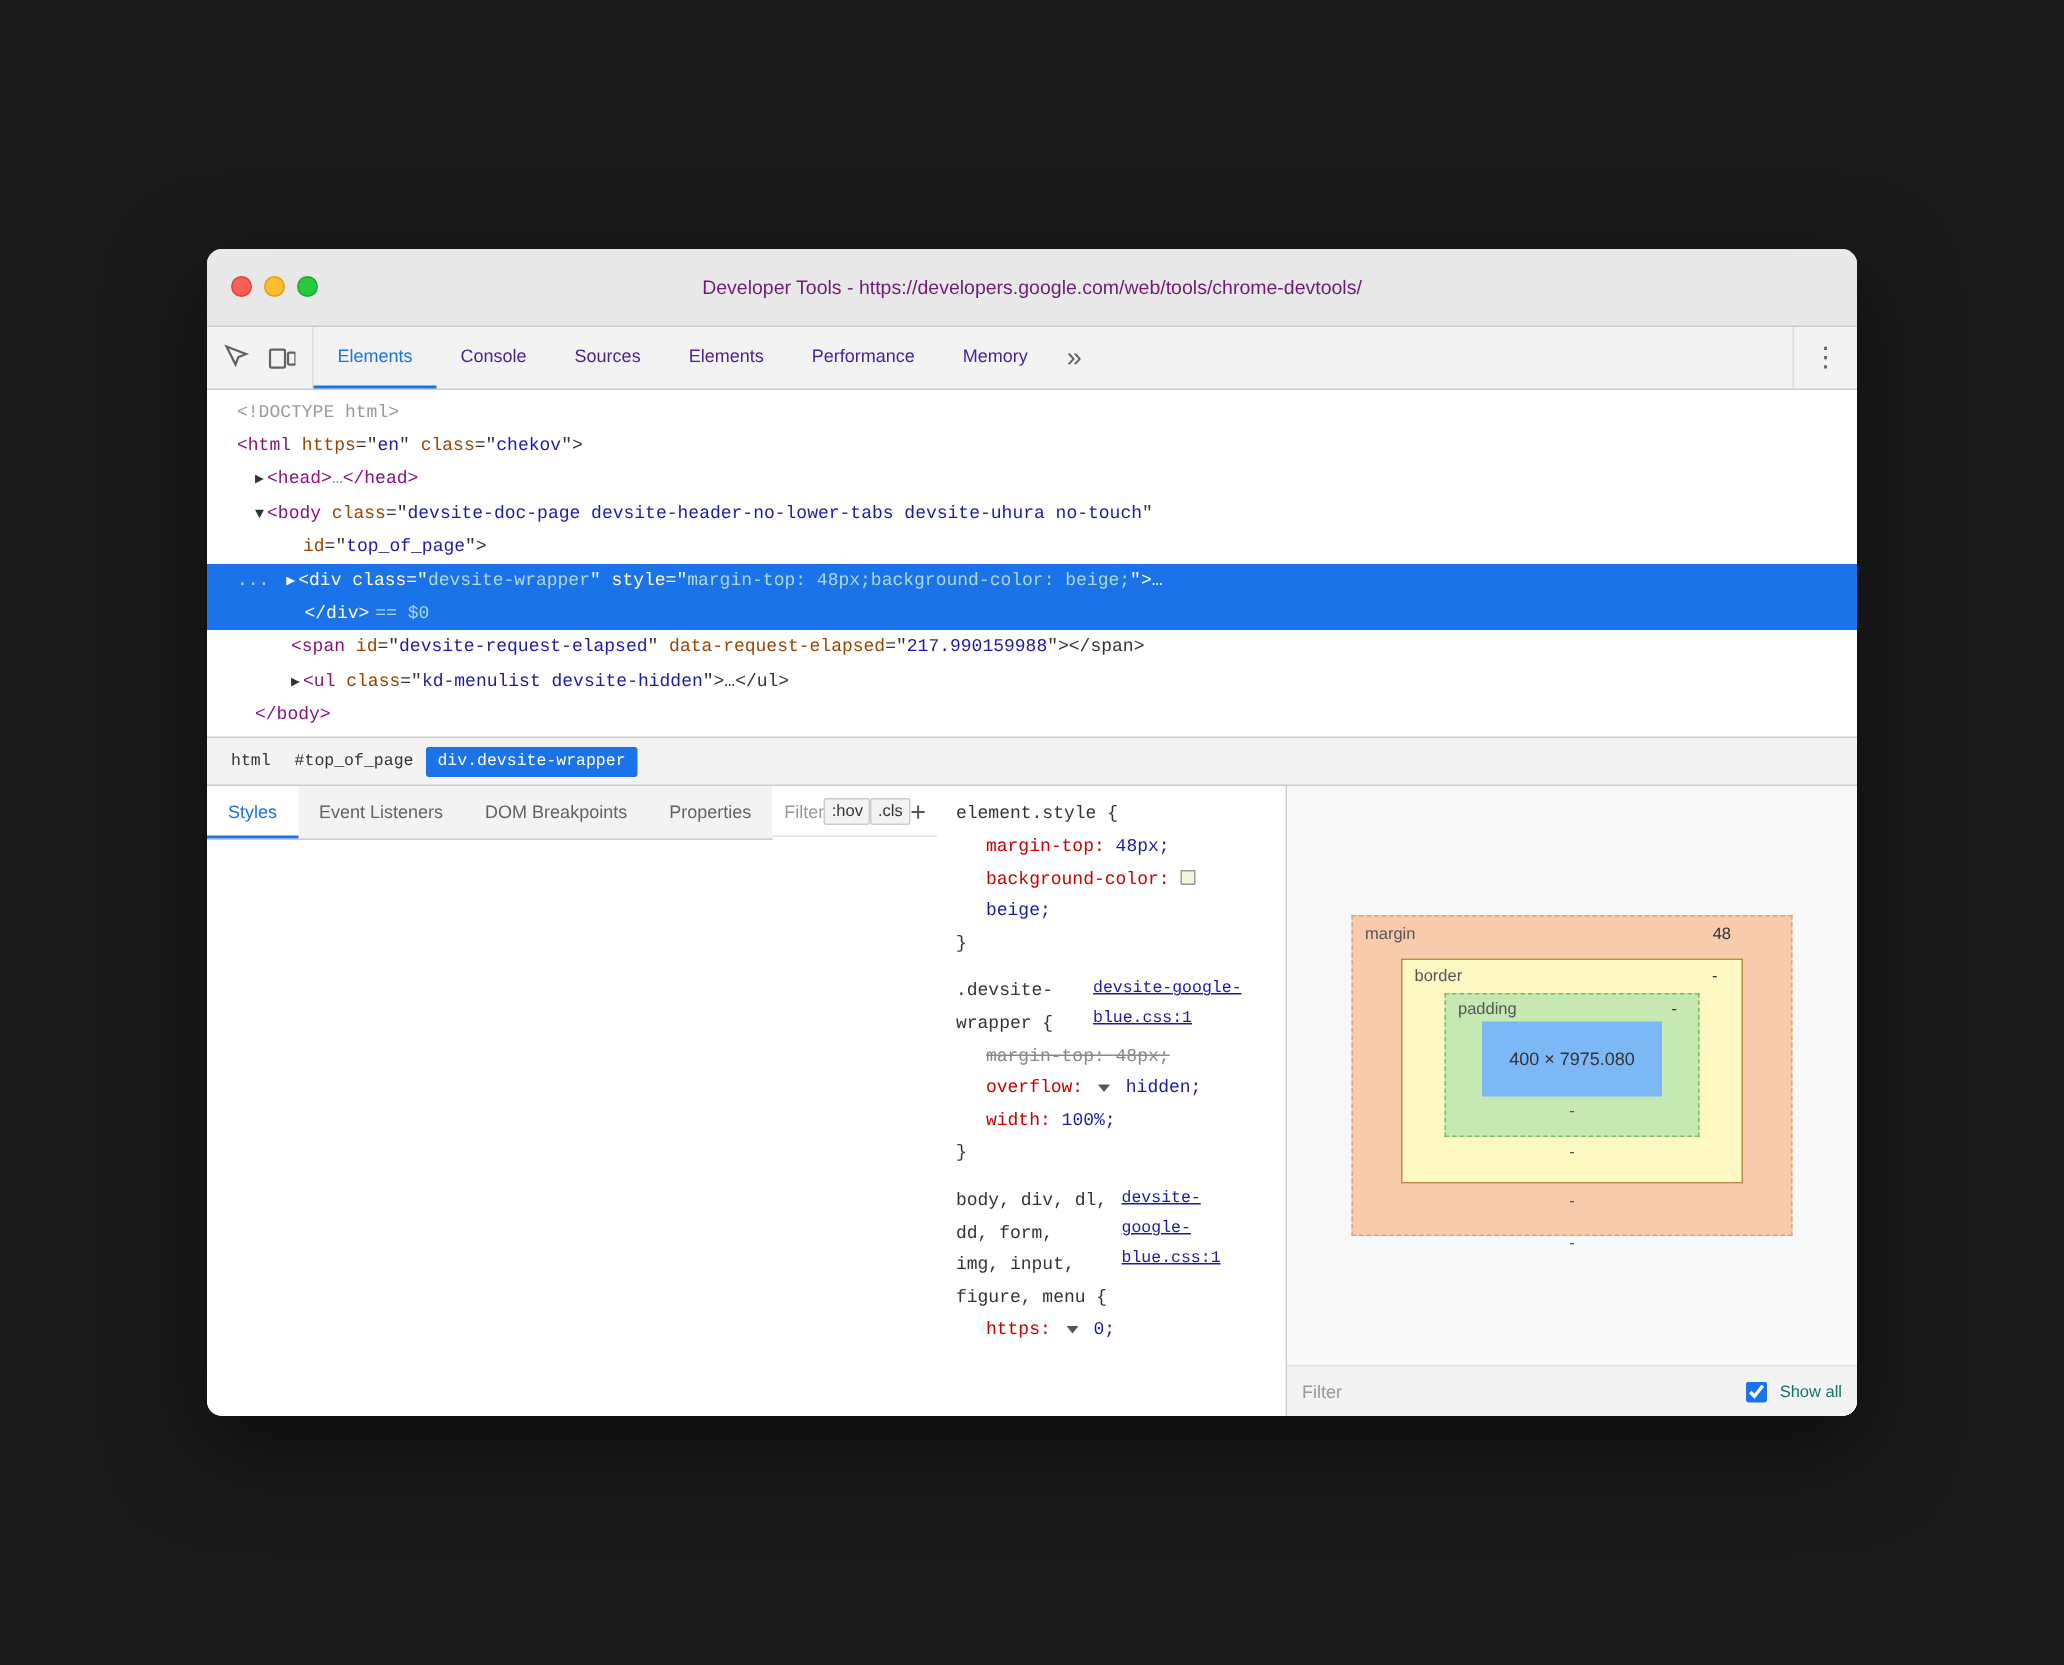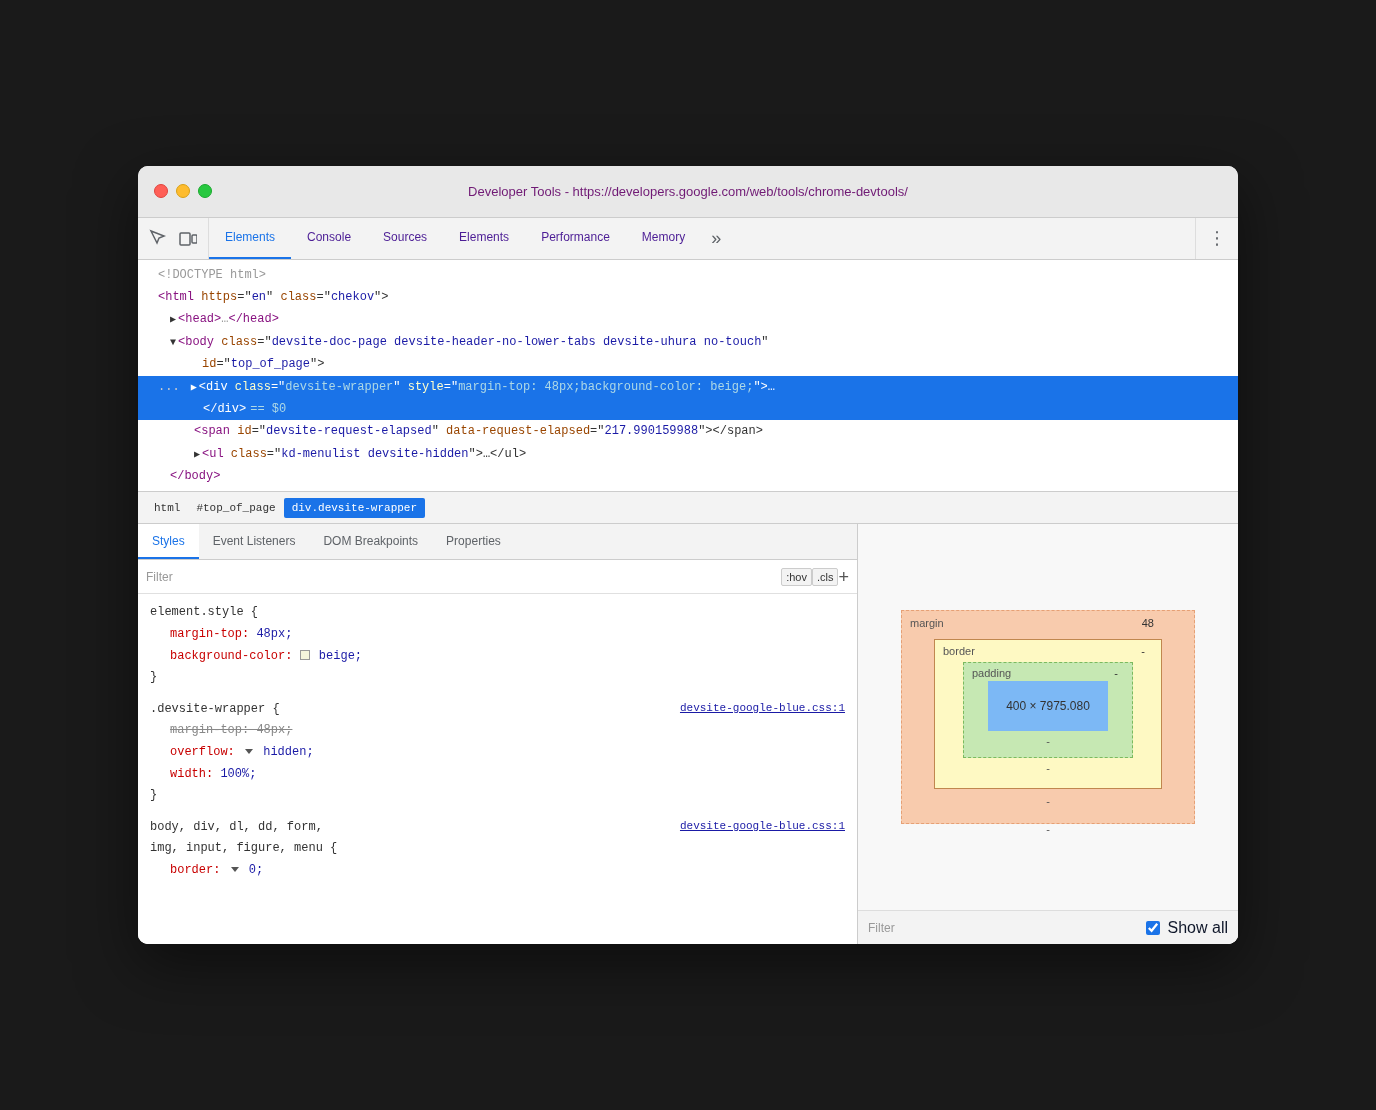--- a/index.html
+++ b/index.html
@@ -193,21 +193,21 @@
       display: flex;
       background: #fff;
       height: 420px;
     }
 
     
     .styles-panel {
       flex: 0 0 720px;
       border-right: 1px solid #ccc;
       display: flex;
-      flex-direction: column;
+      flex-direction: row;
       overflow: hidden;
     }
 
     .panel-tabs {
       display: flex;
       border-bottom: 1px solid #ccc;
       background: #f3f3f3;
       height: 36px;
       align-items: stretch;
     }
@@ -434,22 +434,22 @@
       flex: 1;
     }
 
     .show-all-checkbox {
       width: 14px;
       height: 14px;
       accent-color: #1a73e8;
     }
 
     .show-all-label {
-      font-size: 16px;
-      color: #0f172a;
+      font-size: 11px;
+      color: #0f766e;
     }
 
     
     ::-webkit-scrollbar { width: 6px; }
     ::-webkit-scrollbar-track { background: #f1f1f1; }
     ::-webkit-scrollbar-thumb { background: #ccc; border-radius: 3px; }
   </style>
 </head>
 <body>
 
@@ -608,21 +608,21 @@
 
         <div class="css-rule-block">
           <div style="display:flex; justify-content:space-between; align-items:flex-start;">
             <div>
               <div><span class="css-selector">body, div, dl, dd, form,</span></div>
               <div><span class="css-selector">img, input, figure, menu {</span></div>
             </div>
             <span class="css-selector file-link">devsite-google-blue.css:1</span>
           </div>
           <div class="css-indent">
-            <span class="css-prop">border:</span>
+            <span class="css-prop">https:</span>
             <span style="display:inline-block;width:0;height:0;border-left:4px solid transparent;border-right:4px solid transparent;border-top:5px solid #555;vertical-align:middle;margin:0 3px;cursor:pointer;"></span>
             <span class="css-value">0;</span>
           </div>
         </div>
 
       </div>
     </div>
 
     <div class="box-model-panel">
       <div class="box-model-container">

